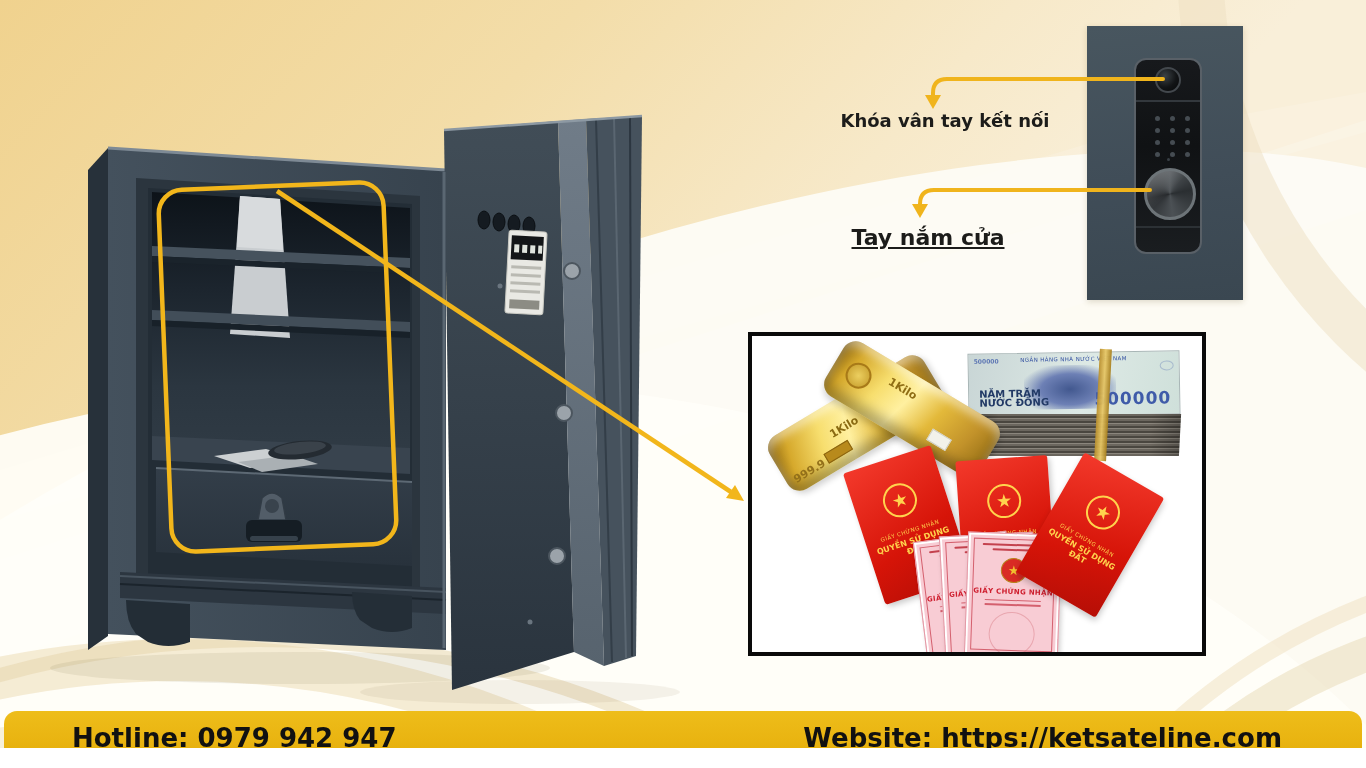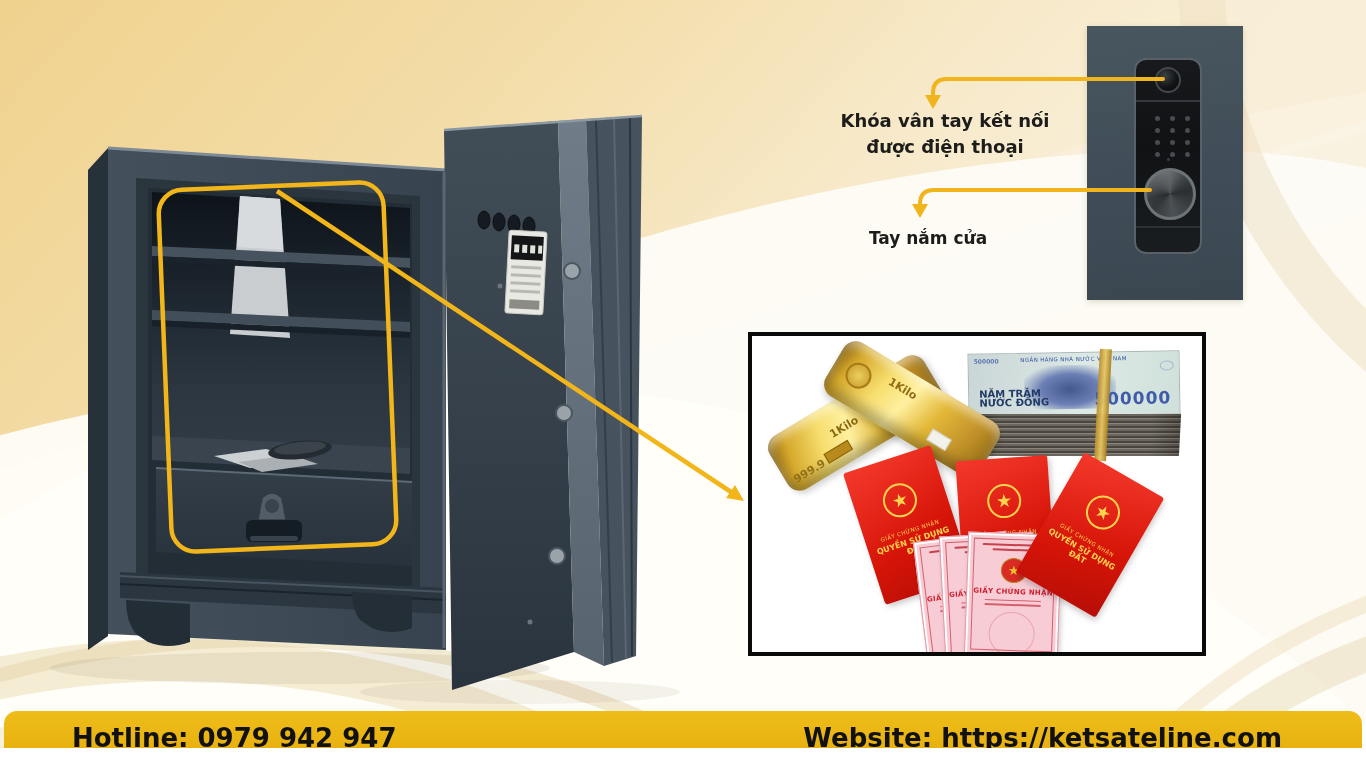--- a/index.html
+++ b/index.html
@@ -27,21 +27,21 @@
      border:3px solid #6d7478;
      background:
        linear-gradient(135deg,rgba(255,255,255,.28),rgba(255,255,255,0) 48%),
        conic-gradient(#53585c,#2a2e31 22%,#4c5155 48%,#26292c 72%,#53585c);}
   .lock-bottom{position:absolute;left:0;bottom:0;width:100%;height:26px;border-top:2px solid #2c3135;}
 
   
   .annotation{position:absolute;color:#1c1c1a;font-weight:bold;text-align:center;
      font-size:18px;line-height:26px;}
   .ann-fingerprint{left:830px;top:108px;width:230px;}
-  .ann-handle{left:838px;top:225px;width:180px;font-size:17px;}
+  .ann-handle{left:838px;top:225px;width:180px;font-size:22px;text-decoration:underline;}
 
   
   .vbox{position:absolute;left:748px;top:332px;width:458px;height:324px;
      border:4px solid #0a0a0a;background:#fff;overflow:hidden;}
   .vitem{position:absolute;}
 
   .goldbar{width:180px;height:62px;border-radius:14px;
      background:linear-gradient(105deg,#8a6410 0%,#d6a92c 12%,#f7de6e 30%,#fff0a0 45%,#e3b93a 62%,#c2922a 82%,#8f6a12 100%);
      box-shadow:inset 0 -9px 12px rgba(0,0,0,.28),inset 0 6px 8px rgba(255,255,255,.45),2px 4px 6px rgba(0,0,0,.18);}
   .gb-a{left:14px;top:56px;transform:rotate(-31deg);z-index:1;}
@@ -264,21 +264,20 @@
       <polygon points="933,109 925,95 941,95" fill="#F0B41C"></polygon>
     </g>
     <g>
       <path d="M1150,190 H934 Q920,190 920,204 V206" fill="none" stroke="#F0B41C" stroke-width="4" stroke-linecap="round"></path>
       <polygon points="920,218 912,204 928,204" fill="#F0B41C"></polygon>
     </g>
   </svg>
 
   <div class="annotation ann-fingerprint">
     <div>Khóa vân tay kết nối</div>
-    <div>được điện thoại</div>
   </div>
   <div class="annotation ann-handle">Tay nắm cửa</div>
 
   <div class="vbox">
 
     <div class="vitem goldbar gb-a">
       <span class="gb-999">999.9</span>
       <span class="gb-plaque"></span>
       <span class="gb-kilo">1Kilo</span>
       <span class="gb-seal"></span>

